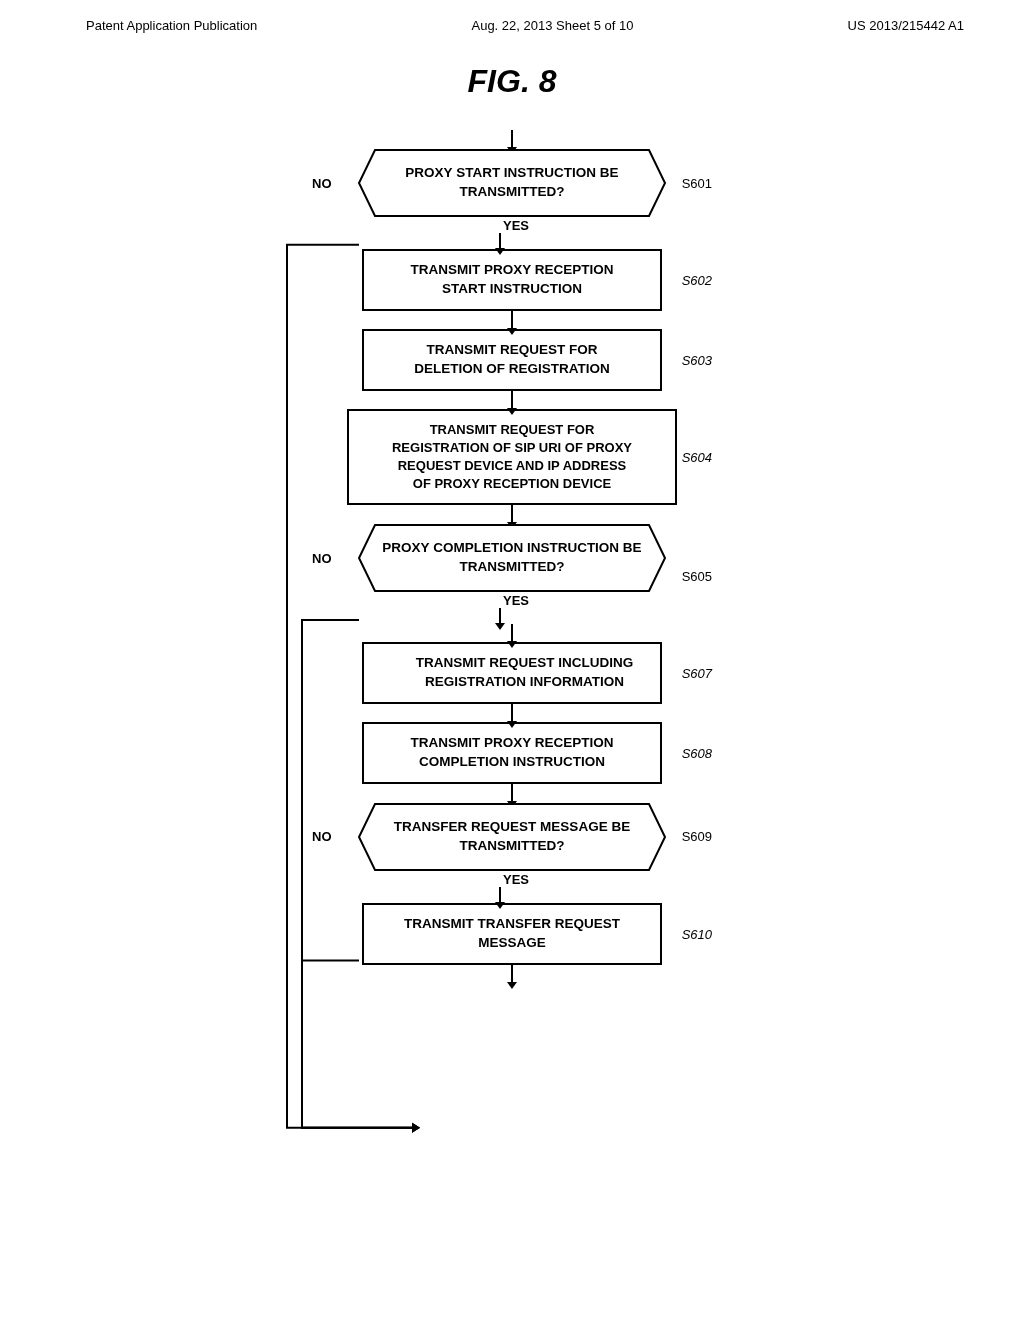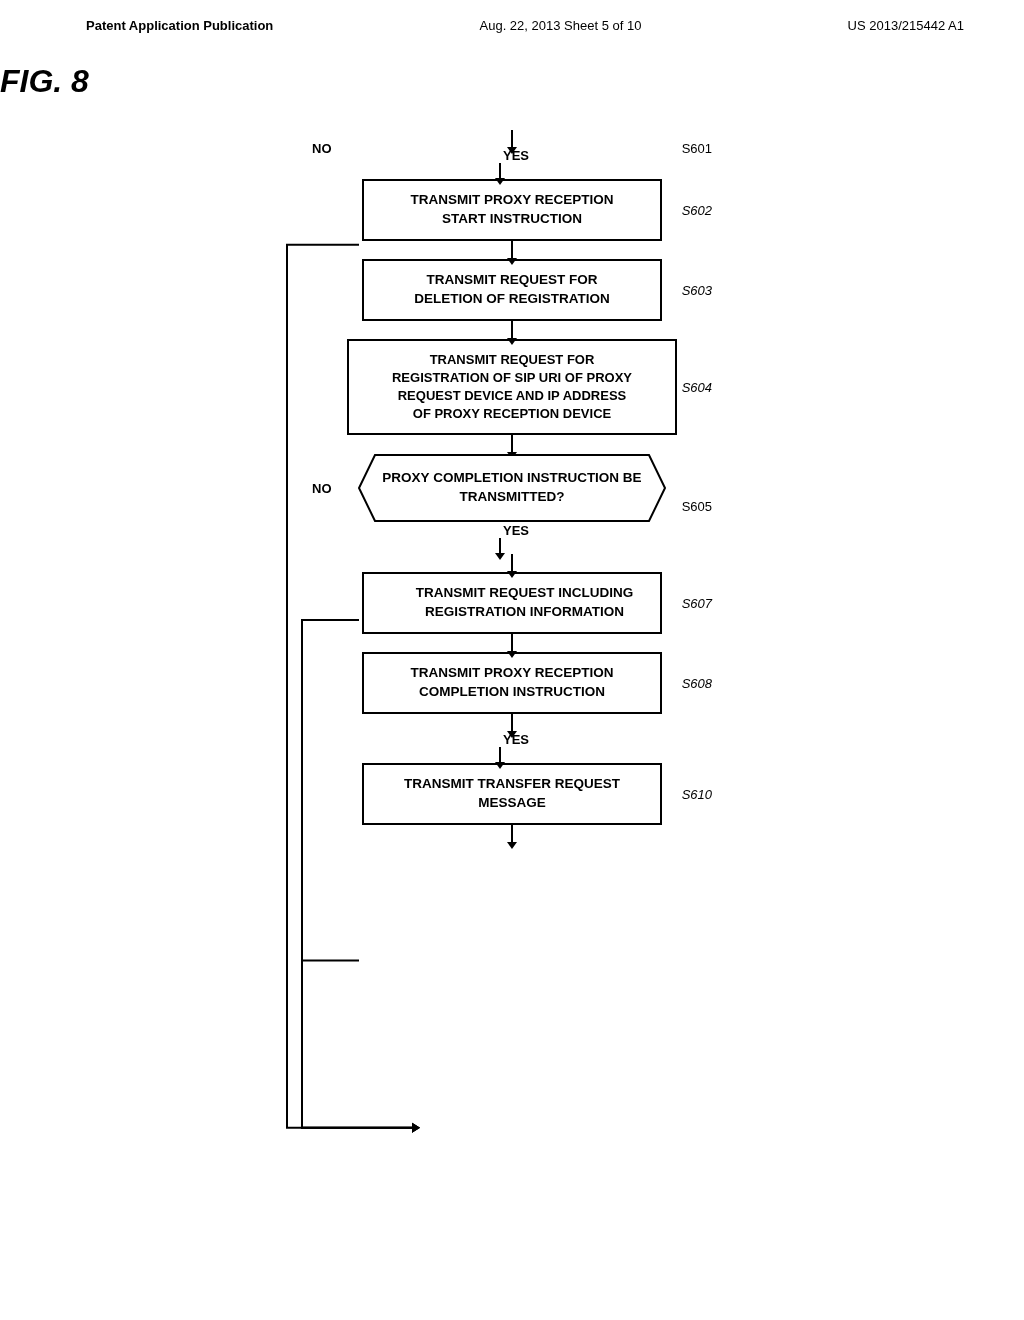--- a/index.html
+++ b/index.html
@@ -11,25 +11,26 @@
       position: relative;
     }
 
     .header {
       display: flex;
       justify-content: space-between;
       padding: 18px 60px 10px 60px;
       font-size: 13px;
     }
 
-    .header-left { font-weight: bold; padding-left: 26px; }
+    .header-left { font-weight: normal; padding-left: 26px; }
     .header-center { }
     .header-right { }
 
     .fig-title {
+      text-align: center;
       font-size: 32px;
       font-weight: bold;
       font-style: italic;
       margin: 20px 0 30px 0;
     }
 
     .flowchart {
       display: flex;
       flex-direction: column;
       align-items: center;
@@ -117,20 +118,27 @@
 
 <div class="flowchart">
 
 
   <div class="arrow-down" style="height:18px;"></div>
 
   <div style="position:relative; width:420px; display:flex; align-items:center; justify-content:center;">
 
     <span style="position:absolute; left:10px; font-size:13px; font-weight:bold;">NO</span>
 
+    <div style="position:relative; display:flex; align-items:center; justify-content:center;">
+      <svg width="310" height="70" style="overflow:visible; position:absolute; top:0; left:0; pointer-events:none;">
+        <polygon points="18,2 292,2 308,35 292,68 18,68 2,35" fill="white" stroke="black" stroke-width="2"></polygon>
+      </svg>
+      <div style="width:310px; height:70px; display:flex; align-items:center; justify-content:center; text-align:center; font-size:13.5px; font-weight:bold; line-height:1.4; position:relative; z-index:1;">PROXY START INSTRUCTION
+BE TRANSMITTED?</div>
+    </div>
 
     <span style="position:absolute; right:10px; font-size:13px;">S601</span>
   </div>
 
   <div style="display:flex; flex-direction:column; align-items:flex-start; margin-left:4px;">
     <span style="font-size:13px; font-weight:bold; margin-left:4px;">YES</span>
     <div class="arrow-down" style="height:16px;"></div>
   </div>
 
   <div class="step-row">
@@ -188,20 +196,31 @@
   <div class="arrow-down" style="height:18px;"></div>
 
   <div class="step-row">
     <div class="box-rect" style="white-space:pre-line;">TRANSMIT PROXY RECEPTION
 COMPLETION INSTRUCTION</div>
     <span class="step-label">S608</span>
   </div>
 
   <div class="arrow-down" style="height:18px;"></div>
 
+  <div style="position:relative; width:420px; display:flex; align-items:center; justify-content:center;">
+    <span style="position:absolute; left:10px; font-size:13px; font-weight:bold;">NO</span>
+    <div style="position:relative; display:flex; align-items:center; justify-content:center;">
+      <svg width="310" height="70" style="overflow:visible; position:absolute; top:0; left:0; pointer-events:none;">
+        <polygon points="18,2 292,2 308,35 292,68 18,68 2,35" fill="white" stroke="black" stroke-width="2"></polygon>
+      </svg>
+      <div style="width:310px; height:70px; display:flex; align-items:center; justify-content:center; text-align:center; font-size:13.5px; font-weight:bold; line-height:1.4; position:relative; z-index:1;">TRANSFER REQUEST
+MESSAGE BE TRANSMITTED?</div>
+    </div>
+    <span style="position:absolute; right:10px; font-size:13px;">S609</span>
+  </div>
 
   <div style="display:flex; flex-direction:column; align-items:flex-start; margin-left:4px;">
     <span style="font-size:13px; font-weight:bold; margin-left:4px;">YES</span>
     <div class="arrow-down" style="height:16px;"></div>
   </div>
 
   <div class="step-row">
     <div class="box-rect" style="white-space:pre-line;">TRANSMIT TRANSFER REQUEST
 MESSAGE</div>
     <span class="step-label">S610</span>

